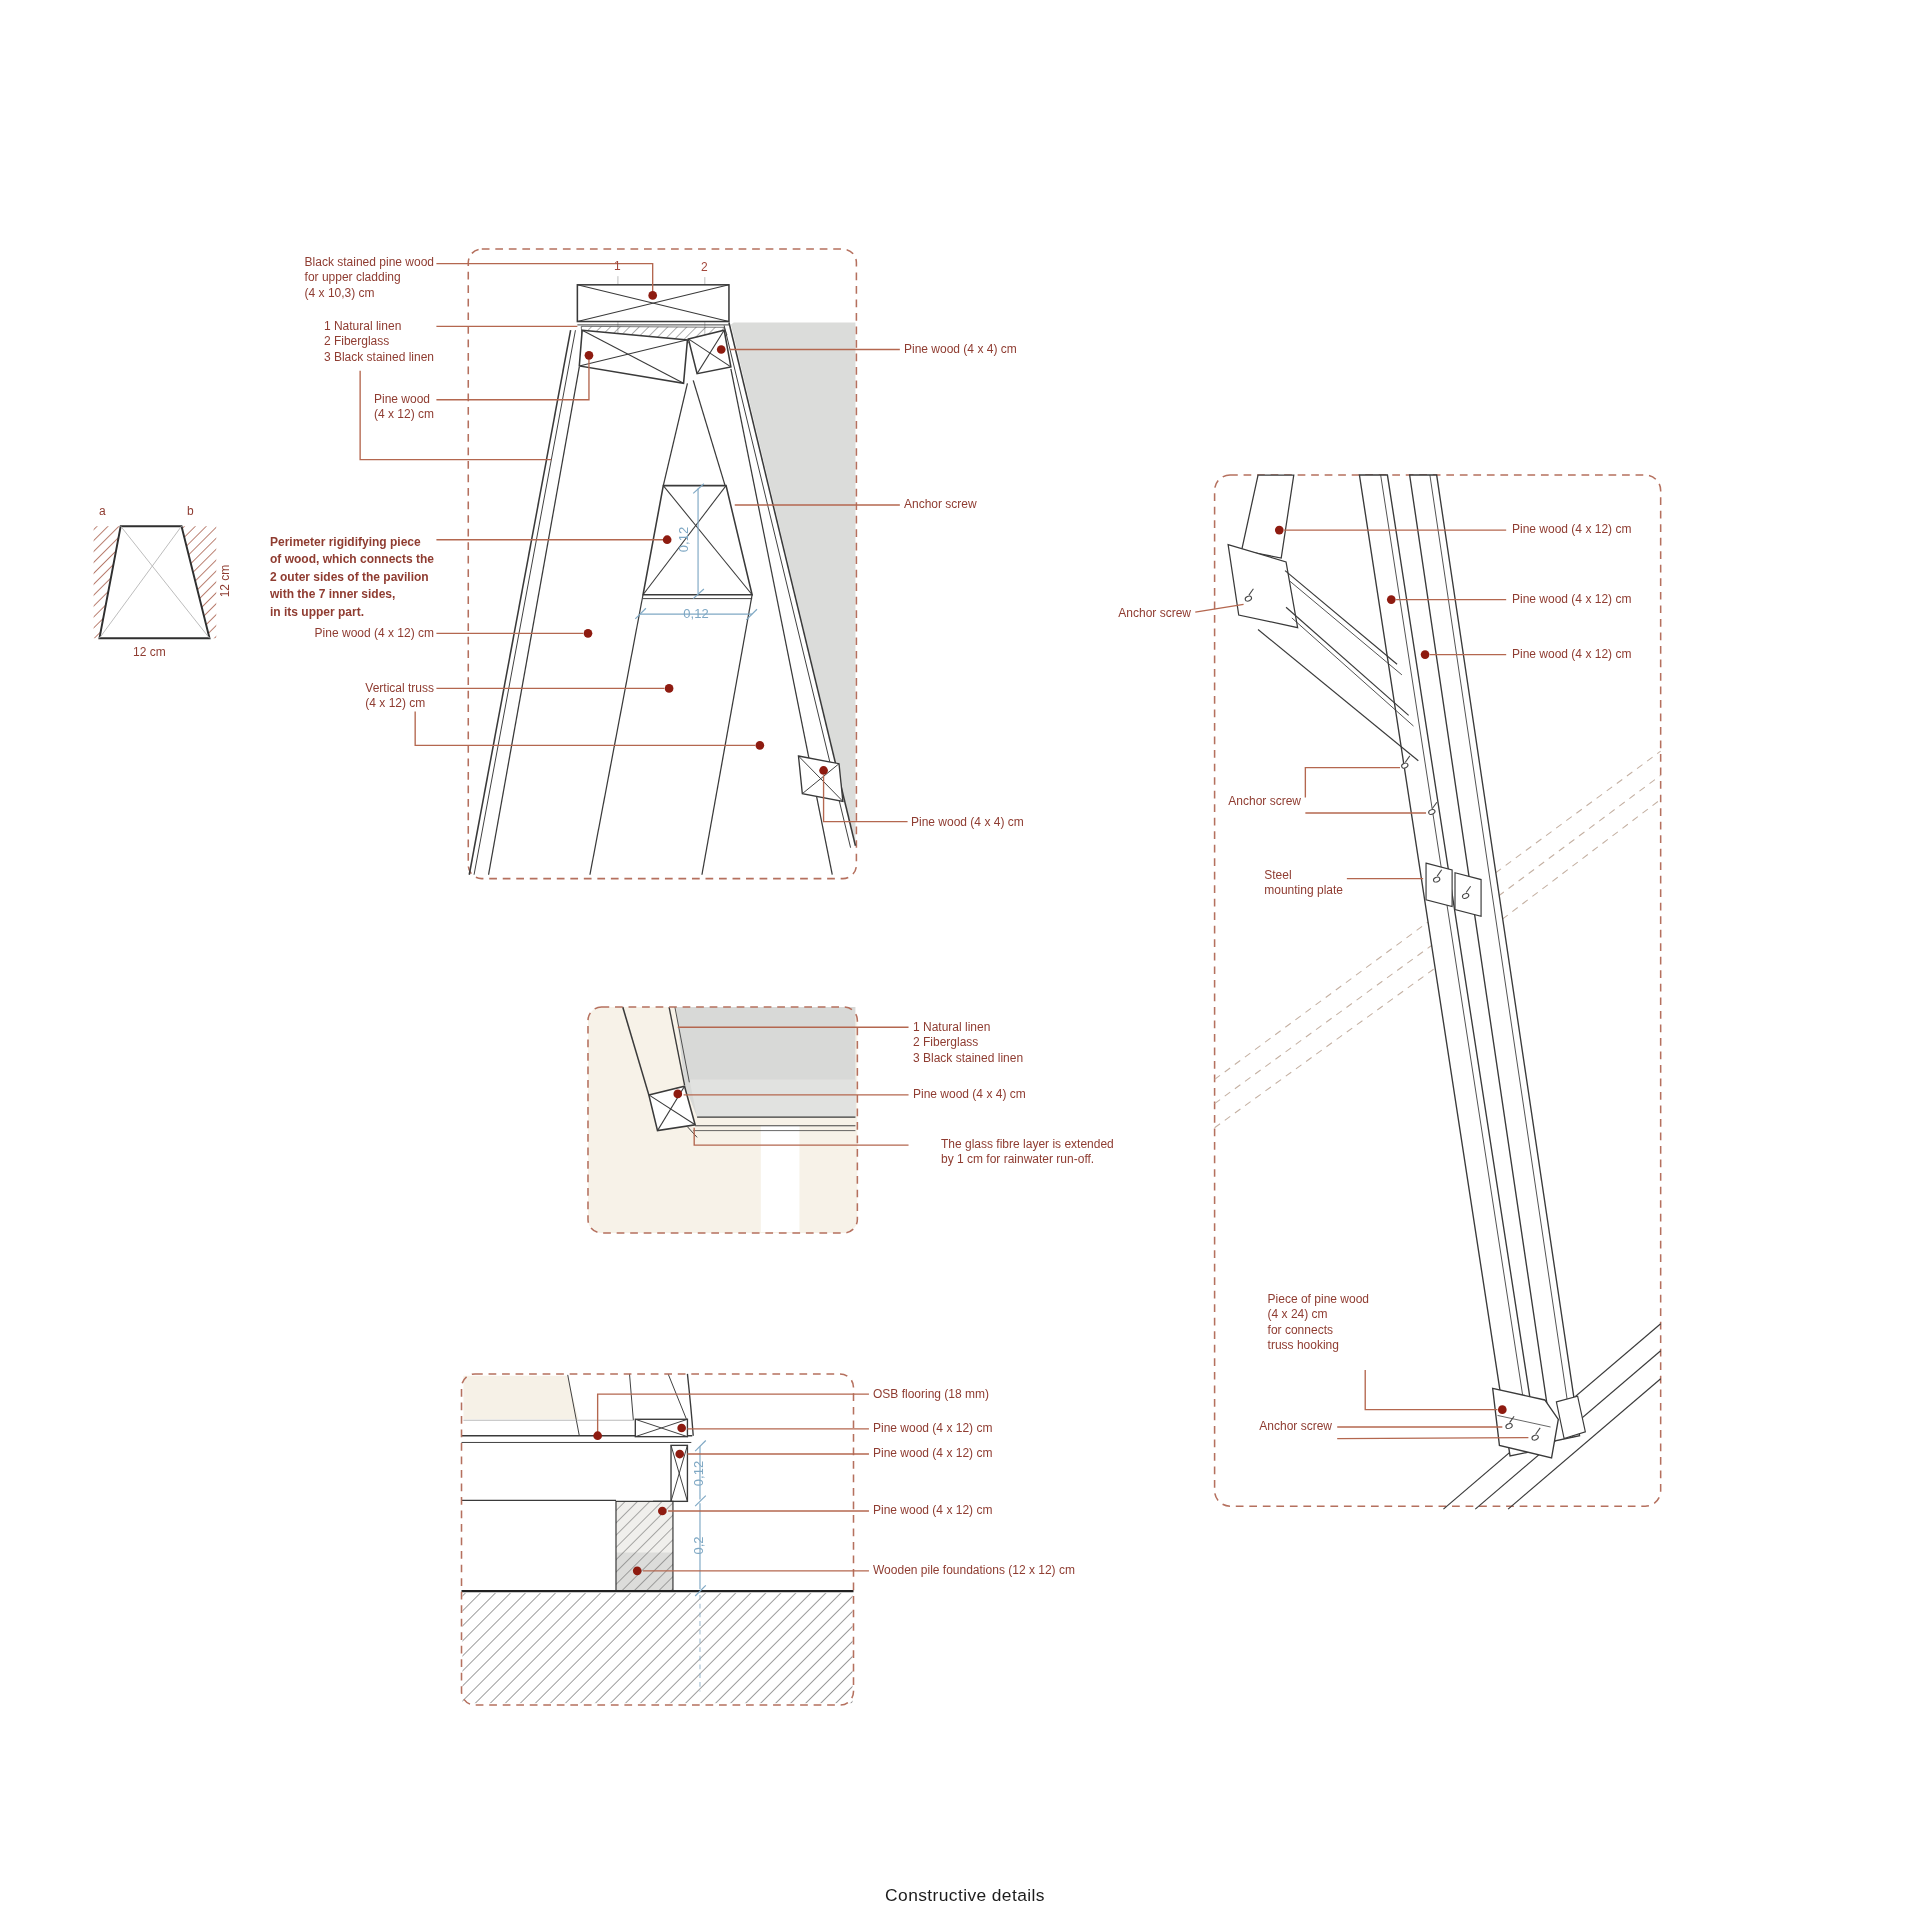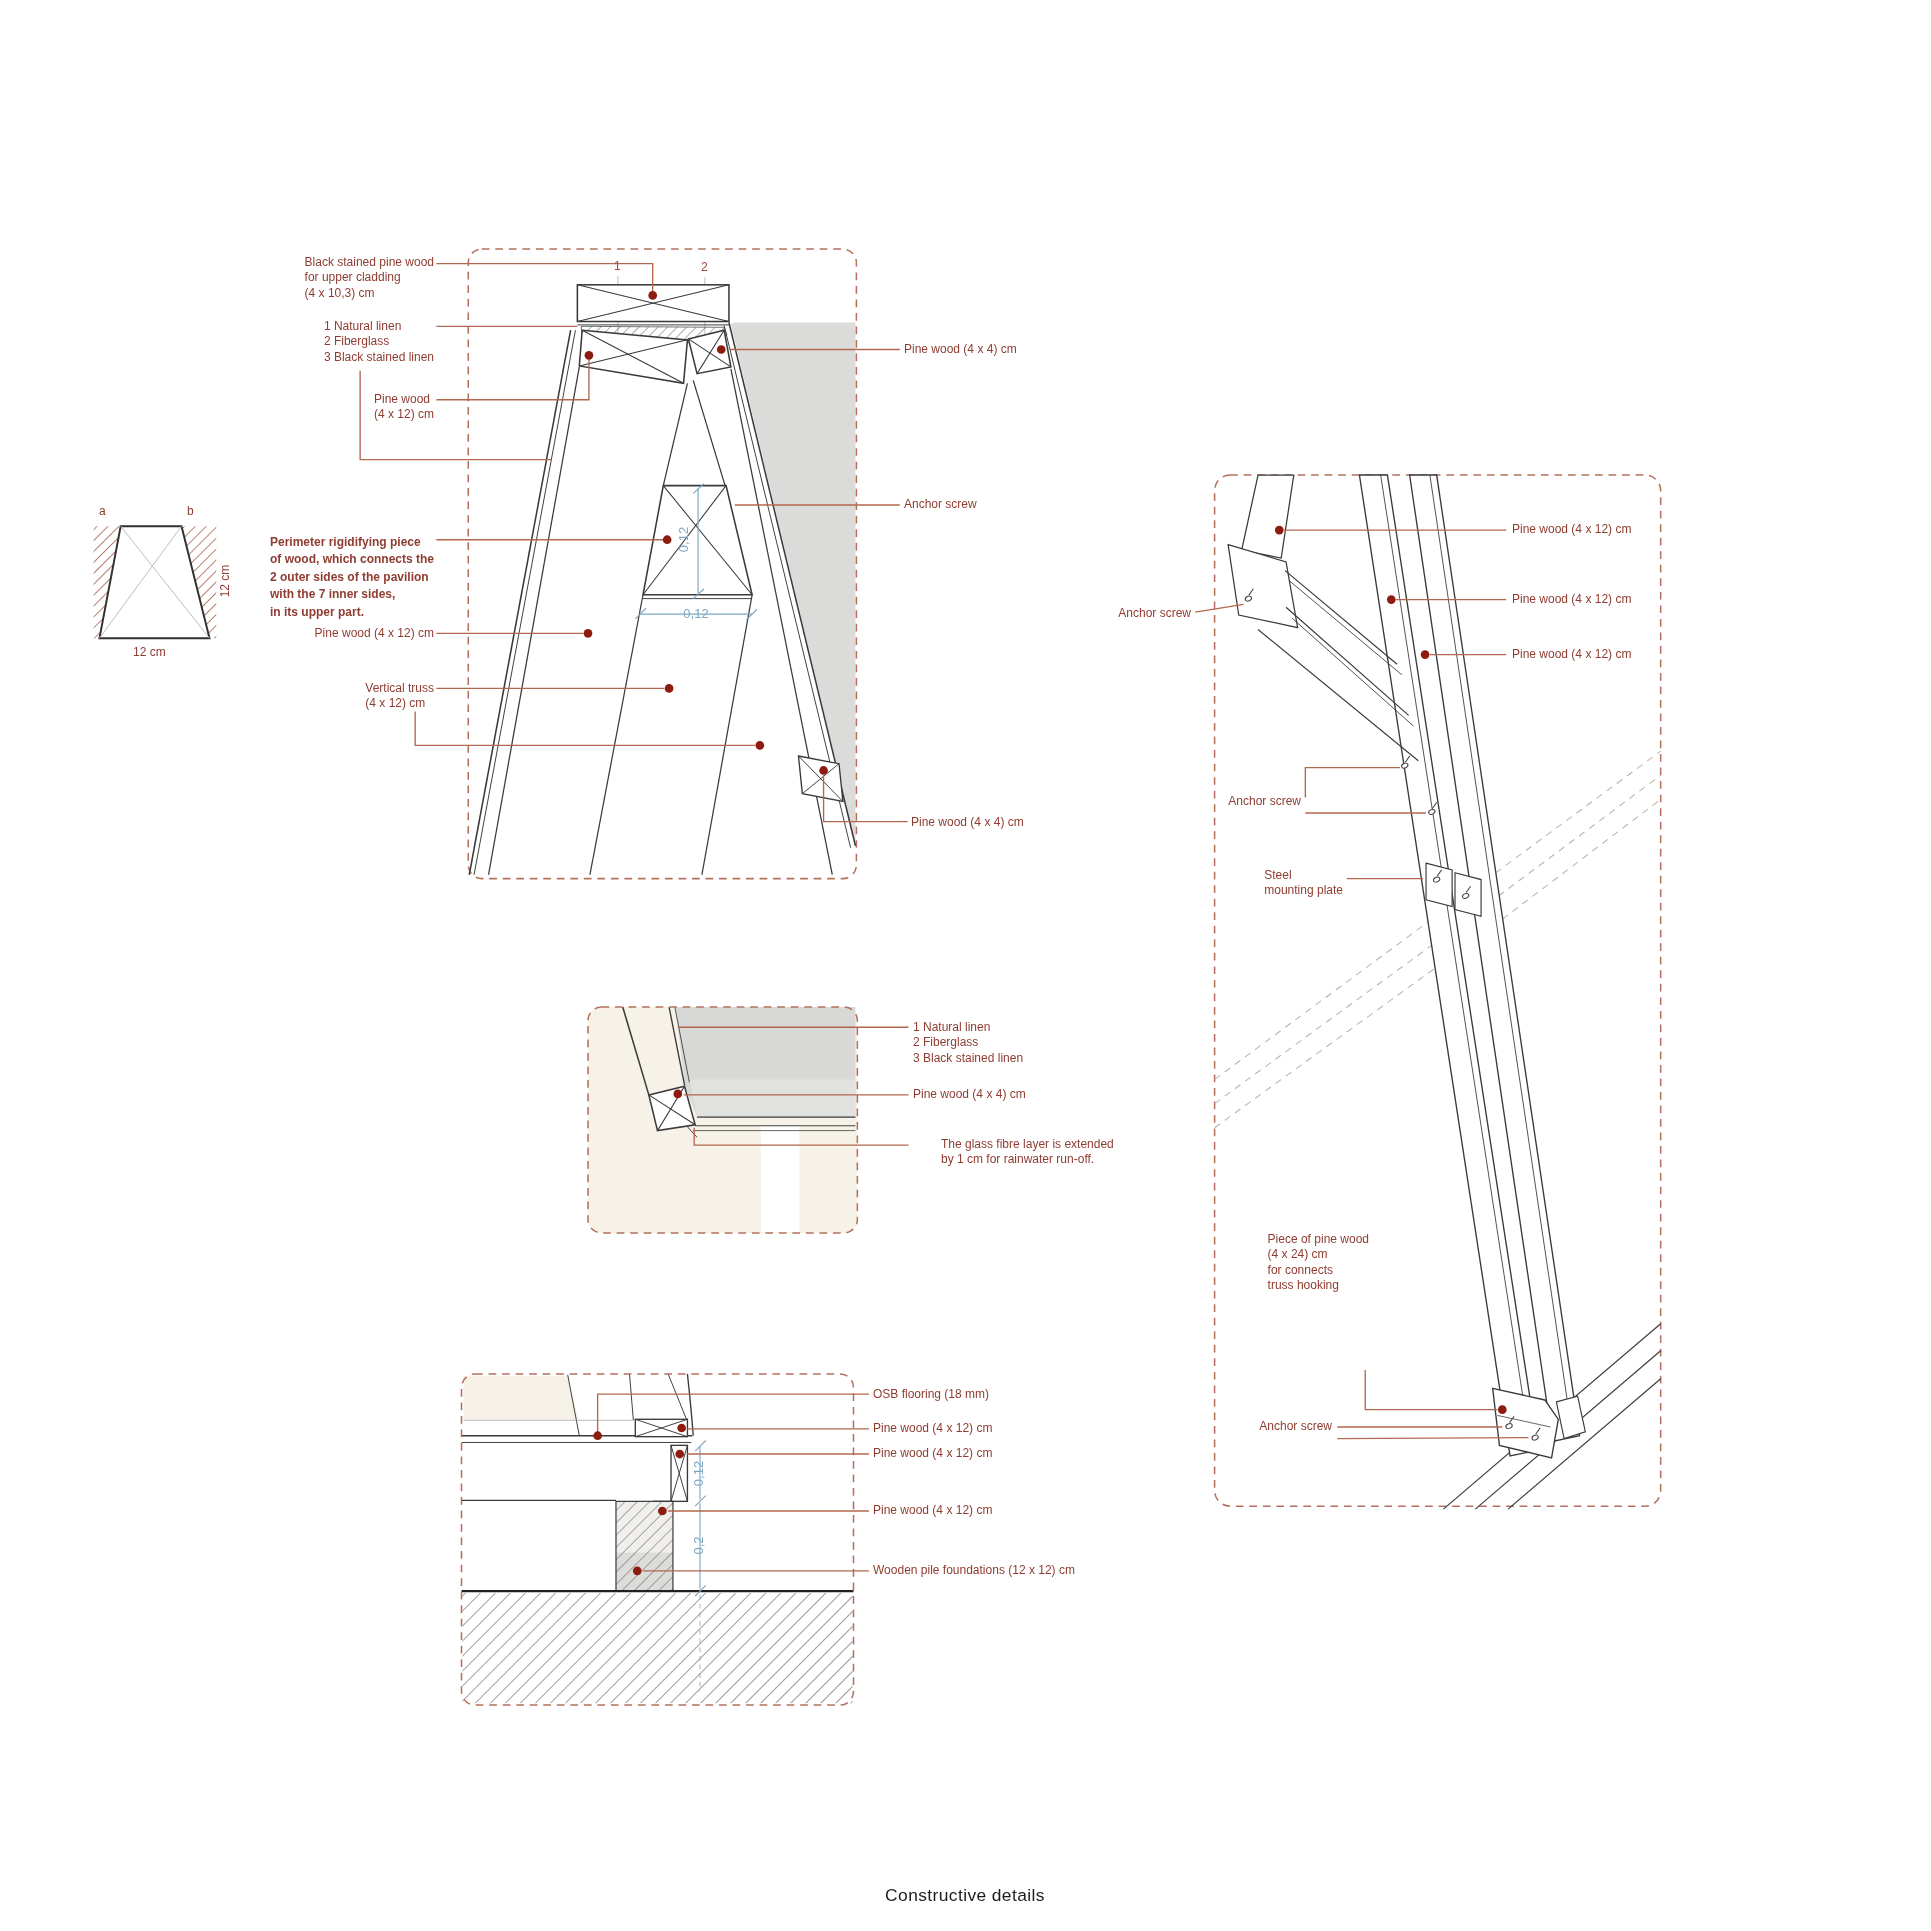--- a/index.html
+++ b/index.html
@@ -370,21 +370,21 @@
 
 <div class="lbl ra" style="right:740px; top:606px;">Anchor screw</div>
 <div class="lbl" style="left:1512px; top:522px;">Pine wood (4 x 12) cm</div>
 <div class="lbl" style="left:1512px; top:592px;">Pine wood (4 x 12) cm</div>
 <div class="lbl" style="left:1512px; top:647px;">Pine wood (4 x 12) cm</div>
 <div class="lbl ra" style="right:630px; top:794px;">Anchor screw</div>
 <div class="lbl ra" style="right:588px; top:868px;">
   <div>Steel</div>
   <div>mounting plate</div>
 </div>
-<div class="lbl ra" style="right:562px; top:1232px;">
+<div class="lbl ra" style="right:562px; top:1292px;">
   <div>Piece of pine wood</div>
   <div>(4 x 24) cm</div>
   <div>for connects</div>
   <div>truss hooking</div>
 </div>
 <div class="lbl ra" style="right:599px; top:1419px;">Anchor screw</div>
 
 <div id="title">Constructive details</div>
 
 </div>

